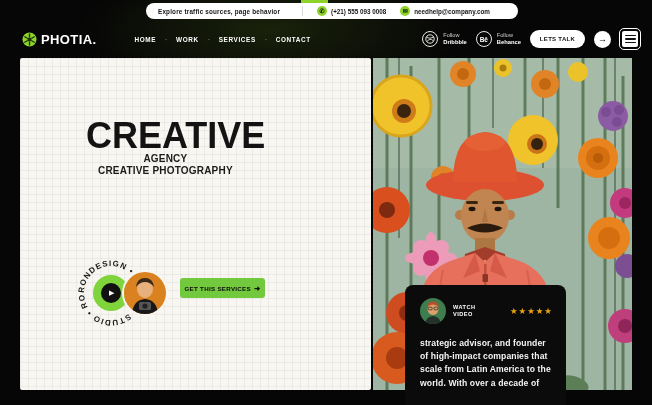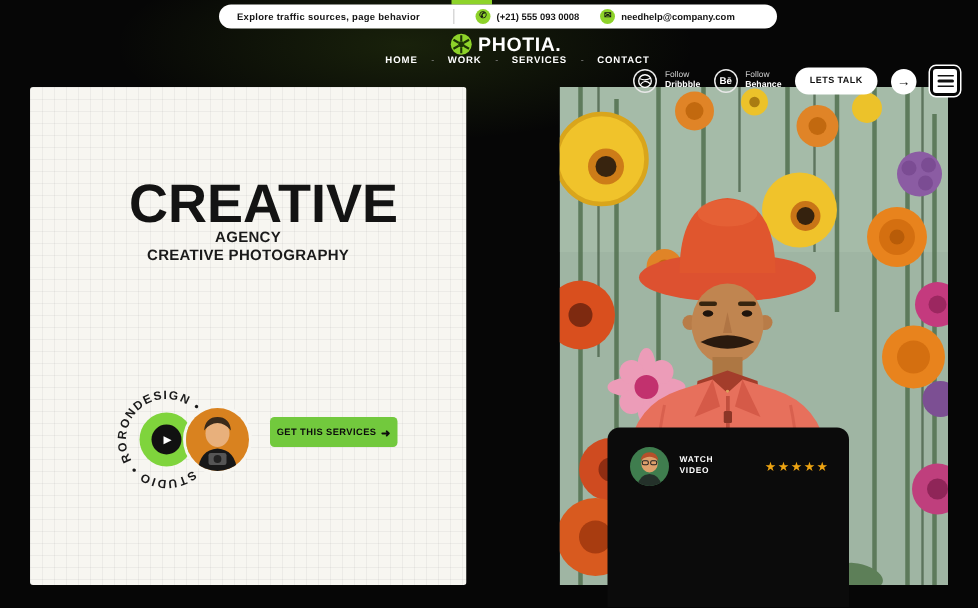--- a/index.html
+++ b/index.html
@@ -14,21 +14,21 @@
   .topbar { position:absolute; left:146px; top:3px; width:372px; height:16px; background:#ffffff;
     border-radius:9px; display:flex; align-items:center; padding:0 12px; z-index:6; }
   .topbar .msg { font-size:6.3px; font-weight:bold; color:#141414; letter-spacing:.2px; }
   .topbar .divider { width:1px; height:10px; background:#d8d8d8; margin-left:22px; margin-right:14px; }
   .tb-item { display:flex; align-items:center; gap:4px; font-size:6.3px; font-weight:bold; color:#141414; }
   .tb-item + .tb-item { margin-left:14px; }
   .tb-ico { width:10px; height:10px; border-radius:50%; background:#8ed32a; color:#111; font-size:6px;
     display:flex; align-items:center; justify-content:center; line-height:1; }
 
   
-  .header { position:absolute; left:0; top:22px; width:652px; height:34px; display:flex; align-items:center; z-index:5;flex-direction:column; }
+  .header { position:absolute; left:0; top:22px; width:652px; height:34px; display:flex; align-items:center; z-index:5; }
   .logo { display:flex; align-items:center; gap:4px; margin-left:22px; }
   .logo-text { color:#fff; font-size:13px; font-weight:800; letter-spacing:.4px; }
   .nav { display:flex; align-items:center; gap:9px; margin-left:38px; }
   .nav a { color:#fff; font-size:6.4px; font-weight:bold; letter-spacing:.6px; text-decoration:none; }
   .nav .sep { color:#8a8a8a; font-size:6px; }
   .hdr-right { margin-left:auto; margin-right:12px; display:flex; align-items:center; gap:9px; }
   .social { display:flex; align-items:center; gap:5px; }
   .soc-circle { width:16px; height:16px; border-radius:50%; border:1px solid #e8e8e8; color:#fff;
     display:flex; align-items:center; justify-content:center; font-size:6.5px; font-weight:bold; }
   .soc-label { display:flex; flex-direction:column; line-height:1.25; }
@@ -36,21 +36,21 @@
   .soc-label .l2 { color:#fff; font-size:5.8px; font-weight:bold; }
   .cta-pill { width:55px; height:18px; border-radius:9px; background:#fff; color:#111; border:none;
     font-family:inherit; font-size:6px; font-weight:bold; letter-spacing:.3px; display:flex; align-items:center; justify-content:center; }
   .arrow-circle { width:17px; height:17px; border-radius:50%; background:#fff; color:#111;
     display:flex; align-items:center; justify-content:center; font-size:9px; font-weight:bold; }
   .burger { width:20px; height:20px; border-radius:4px; background:#fff; border:2px solid #060606; outline:1px solid #fff;
     display:flex; flex-direction:column; justify-content:center; gap:2px; padding:0 2.5px; }
   .burger span { height:1.6px; background:#111; border-radius:1px; }
 
   
-  .card-white { position:absolute; left:20px; top:58px; width:291px; height:332px; background:#f7f6f1;
+  .card-white { position:absolute; left:20px; top:58px; width:351px; height:332px; background:#f7f6f1;
     border-radius:2px;
     background-image:linear-gradient(rgba(0,0,0,.045) 1px, transparent 1px),
                      linear-gradient(90deg, rgba(0,0,0,.045) 1px, transparent 1px);
     background-size:8px 8px; }
   .headline { position:absolute; left:66px; top:60px; color:#131313; font-weight:800;
     font-size:36px; line-height:35px; letter-spacing:0; }
   .headline .row3 { display:flex; align-items:flex-end; }
   .sub { margin-left:12px; padding-bottom:5px; line-height:12px;text-align:center; }
   .sub div { font-size:10px; font-weight:bold; color:#1a1a1a; letter-spacing:.2px; }
 
@@ -315,15 +315,16 @@
           <rect x="13.8" y="9.2" width="4" height="2.6" rx="1" fill="none" stroke="#222" stroke-width="0.7"></rect>
           <path d="M5 26 Q6 18.5 13 18 Q20 18.5 21 26 Z" fill="#24312a"></path>
         </svg>
       </div>
       <div class="watch">
         <span>WATCH</span>
         <span>VIDEO</span>
       </div>
       <span class="stars">★★★★★</span>
     </div>
+    <p class="quote">strategic advisor, and founder of high-impact companies that scale from Latin America to the world. With over a decade of</p>
   </div>
 
 </div>
 
 </body></html>

